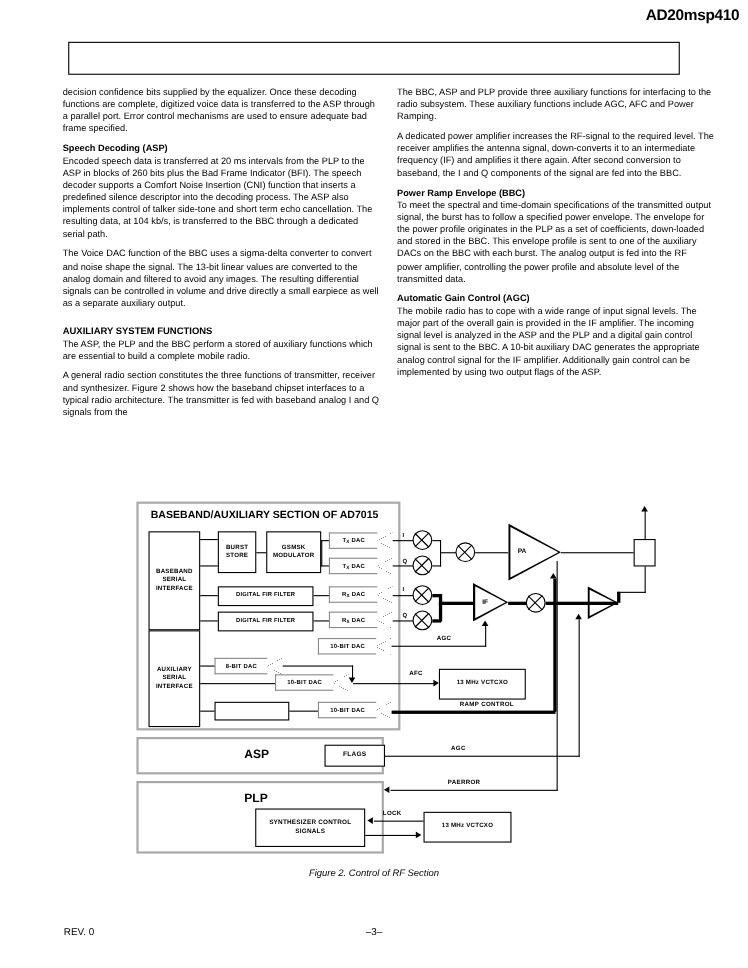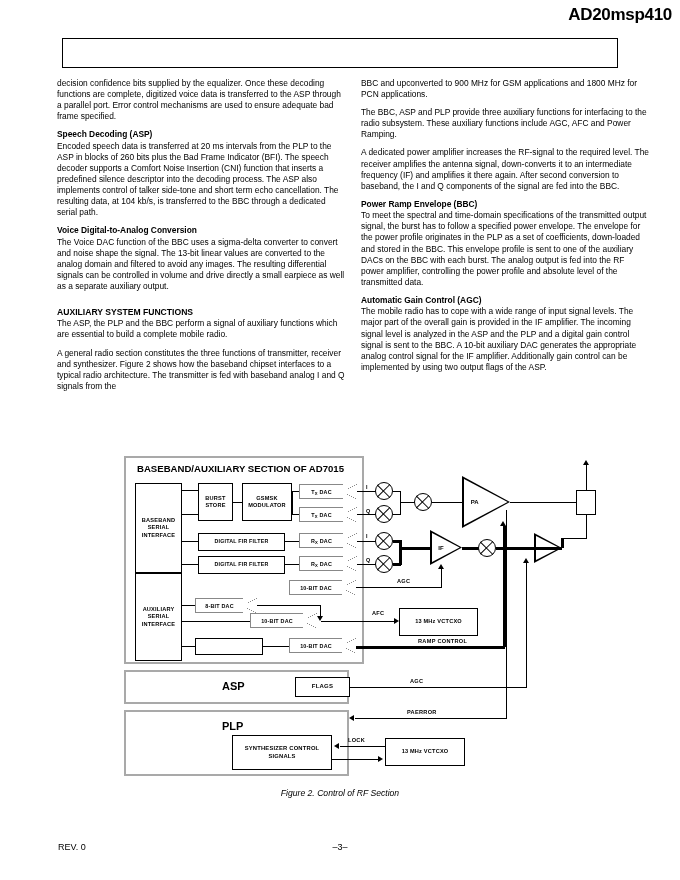--- a/index.html
+++ b/index.html
@@ -10,21 +10,21 @@
   }
   .page{position:absolute;left:0;top:0;width:680px;height:880px;}
 
   
   .hdr-box{
     position:absolute;left:62px;top:38px;width:556px;height:30px;
     border:1.5px solid #000;box-sizing:border-box;
   }
   .hdr-title{
     position:absolute;right:8px;top:5px;
-    font-size:17px;font-weight:bold;letter-spacing:-0.3px;
+    font-size:14px;font-weight:bold;letter-spacing:-0.3px;
   }
 
   
   .col{position:absolute;top:78px;width:288px;font-size:8.4px;line-height:11.1px;}
   .col.left{left:57px;}
   .col.right{left:361px;}
   .col p{margin:0 0 7px 0;text-align:left;}
   .col h3{margin:0 0 0 0;font-size:8.4px;font-weight:bold;line-height:11.4px;}
   .col h2{margin:0 0 0 0;font-size:8.6px;font-weight:bold;line-height:12px;}
   .sp{height:7px;}
@@ -113,30 +113,28 @@
 
 <div class="page">
 
   <div class="hdr-box"></div>
   <div class="hdr-title">AD20msp410</div>
 
   <div class="col left">
     <p>decision confidence bits supplied by the equalizer. Once these decoding functions are complete, digitized voice data is transferred to the ASP through a parallel port. Error control mechanisms are used to ensure adequate bad frame specified.</p>
     <h3>Speech Decoding (ASP)</h3>
     <p>Encoded speech data is transferred at 20 ms intervals from the PLP to the ASP in blocks of 260 bits plus the Bad Frame Indicator (BFI). The speech decoder supports a Comfort Noise Insertion (CNI) function that inserts a predefined silence descriptor into the decoding process. The ASP also implements control of talker side-tone and short term echo cancellation. The resulting data, at 104 kb/s, is transferred to the BBC through a dedicated serial path.</p>
-    <h3>Voice Digital-to-Analog Conversion</h3>
     <p>The Voice DAC function of the BBC uses a sigma-delta converter to convert and noise shape the signal. The 13-bit linear values are converted to the analog domain and filtered to avoid any images. The resulting differential signals can be controlled in volume and drive directly a small earpiece as well as a separate auxiliary output.</p>
     <div class="sp"></div>
     <h2>AUXILIARY SYSTEM FUNCTIONS</h2>
-    <p>The ASP, the PLP and the BBC perform a signal of auxiliary functions which are essential to build a complete mobile radio.</p>
+    <p>The ASP, the PLP and the BBC perform a stored of auxiliary functions which are essential to build a complete mobile radio.</p>
     <p>A general radio section constitutes the three functions of transmitter, receiver and synthesizer. Figure 2 shows how the baseband chipset interfaces to a typical radio architecture. The transmitter is fed with baseband analog I and Q signals from the</p>
   </div>
 
   <div class="col right">
-    <p>BBC and upconverted to 900 MHz for GSM applications and 1800 MHz for PCN applications.</p>
     <p>The BBC, ASP and PLP provide three auxiliary functions for interfacing to the radio subsystem. These auxiliary functions include AGC, AFC and Power Ramping.</p>
     <p>A dedicated power amplifier increases the RF-signal to the required level. The receiver amplifies the antenna signal, down-converts it to an intermediate frequency (IF) and amplifies it there again. After second conversion to baseband, the I and Q components of the signal are fed into the BBC.</p>
     <h3>Power Ramp Envelope (BBC)</h3>
     <p>To meet the spectral and time-domain specifications of the transmitted output signal, the burst has to follow a specified power envelope. The envelope for the power profile originates in the PLP as a set of coefficients, down-loaded and stored in the BBC. This envelope profile is sent to one of the auxiliary DACs on the BBC with each burst. The analog output is fed into the RF power amplifier, controlling the power profile and absolute level of the transmitted data.</p>
     <h3>Automatic Gain Control (AGC)</h3>
     <p>The mobile radio has to cope with a wide range of input signal levels. The major part of the overall gain is provided in the IF amplifier. The incoming signal level is analyzed in the ASP and the PLP and a digital gain control signal is sent to the BBC. A 10-bit auxiliary DAC generates the appropriate analog control signal for the IF amplifier. Additionally gain control can be implemented by using two output flags of the ASP.</p>
   </div>
 
   <div class="fig">
 

